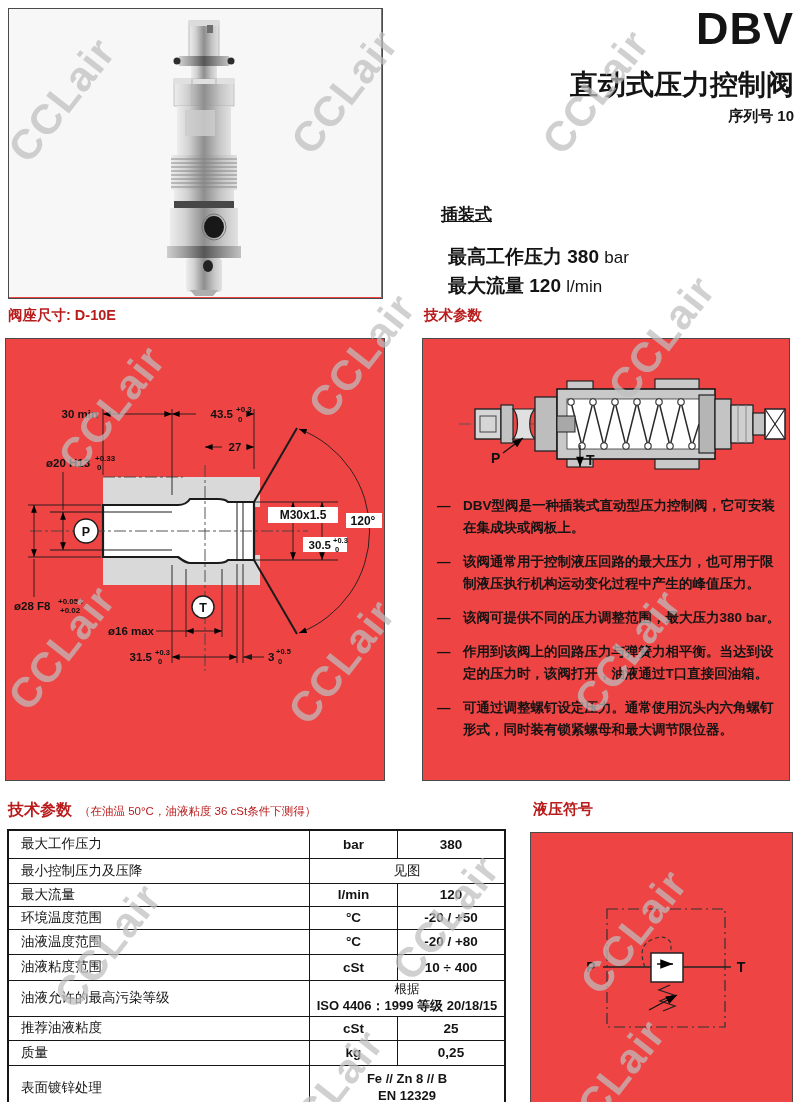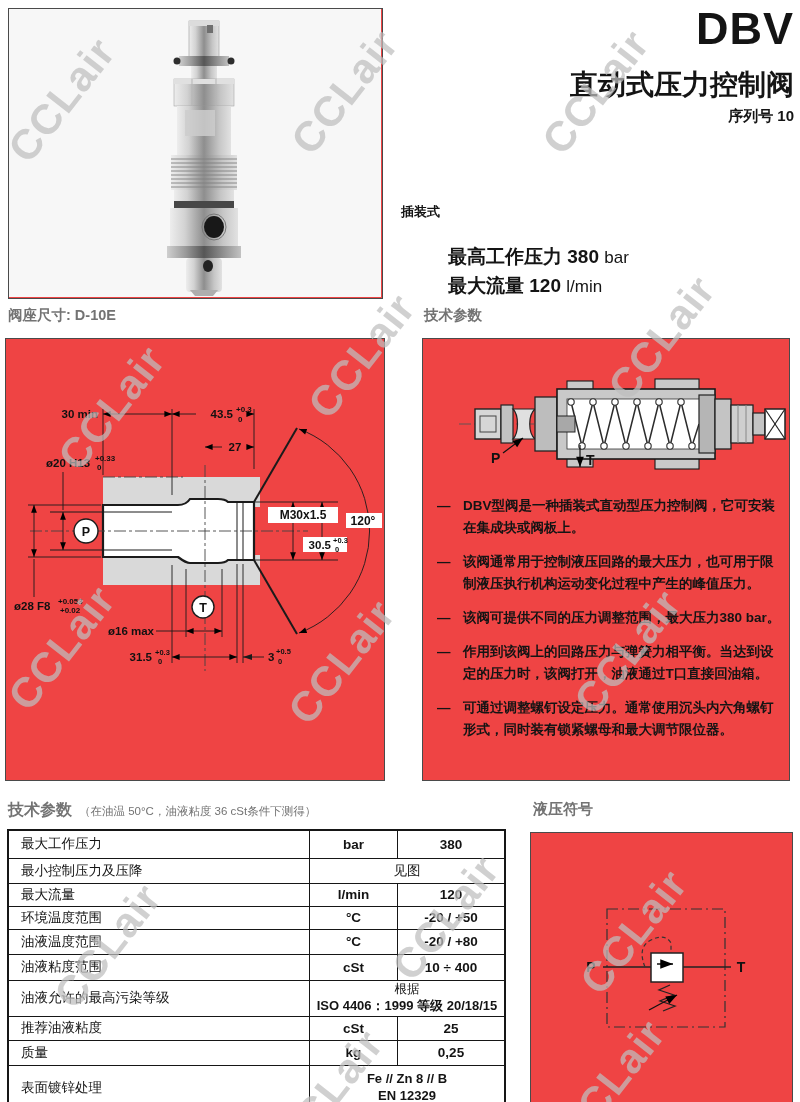--- a/index.html
+++ b/index.html
@@ -9,24 +9,24 @@
   .wm{position:absolute;font-size:42px;font-weight:bold;letter-spacing:1px;color:#bfbfbf;
       opacity:.72;transform:translate(-50%,-50%) rotate(-52deg);white-space:nowrap;
       z-index:9;pointer-events:none;}
   
   .frame{position:absolute;border:1.5px solid #4a4a4a;background:#ef4444;box-sizing:border-box;z-index:1;font-weight:bold;}
   
   .hdr{position:absolute;top:6px;right:6px;text-align:right;z-index:2;}
   .hdr .model{font-size:45px;font-weight:bold;line-height:1.0;letter-spacing:1px;}
   .hdr .name{font-size:28px;font-weight:bold;margin-top:15px;}
   .hdr .series{font-size:15px;font-weight:bold;margin-top:3px;}
-  .mount{position:absolute;left:401px;top:203px;font-size:13px;font-weight:bold;z-index:2;}
+  .mount{position:absolute;left:441px;top:203px;font-size:17px;font-weight:bold;z-index:2;text-decoration:underline;}
   .specline{position:absolute;left:420px;z-index:2;font-size:19px;font-weight:bold;margin-left:28px;}
   .specline .unit{font-size:17px;font-weight:normal;}
-  .sec-title{position:absolute;font-weight:bold;font-size:14.5px;color:#737373;z-index:2;}
+  .sec-title{position:absolute;font-weight:bold;font-size:14.5px;color:#b91c1c;z-index:2;}
   .sub{font-weight:normal;font-size:11.5px;margin-left:7px;}
   
   .bullets{position:absolute;left:14px;top:156px;right:8px;z-index:2;}
   .bullet{display:flex;margin-bottom:12px;font-size:13.5px;line-height:22px;}
   .bullet .dash{flex:0 0 26px;}
   
   .spec-table{position:absolute;left:7px;top:829px;z-index:2;border-collapse:collapse;
               border:2px solid #161616;table-layout:fixed;}
   .spec-table td{border:1px solid #161616;font-size:13.5px;padding:0;overflow:hidden;}
   .spec-table td.lab{width:288px;padding-left:12px;}

